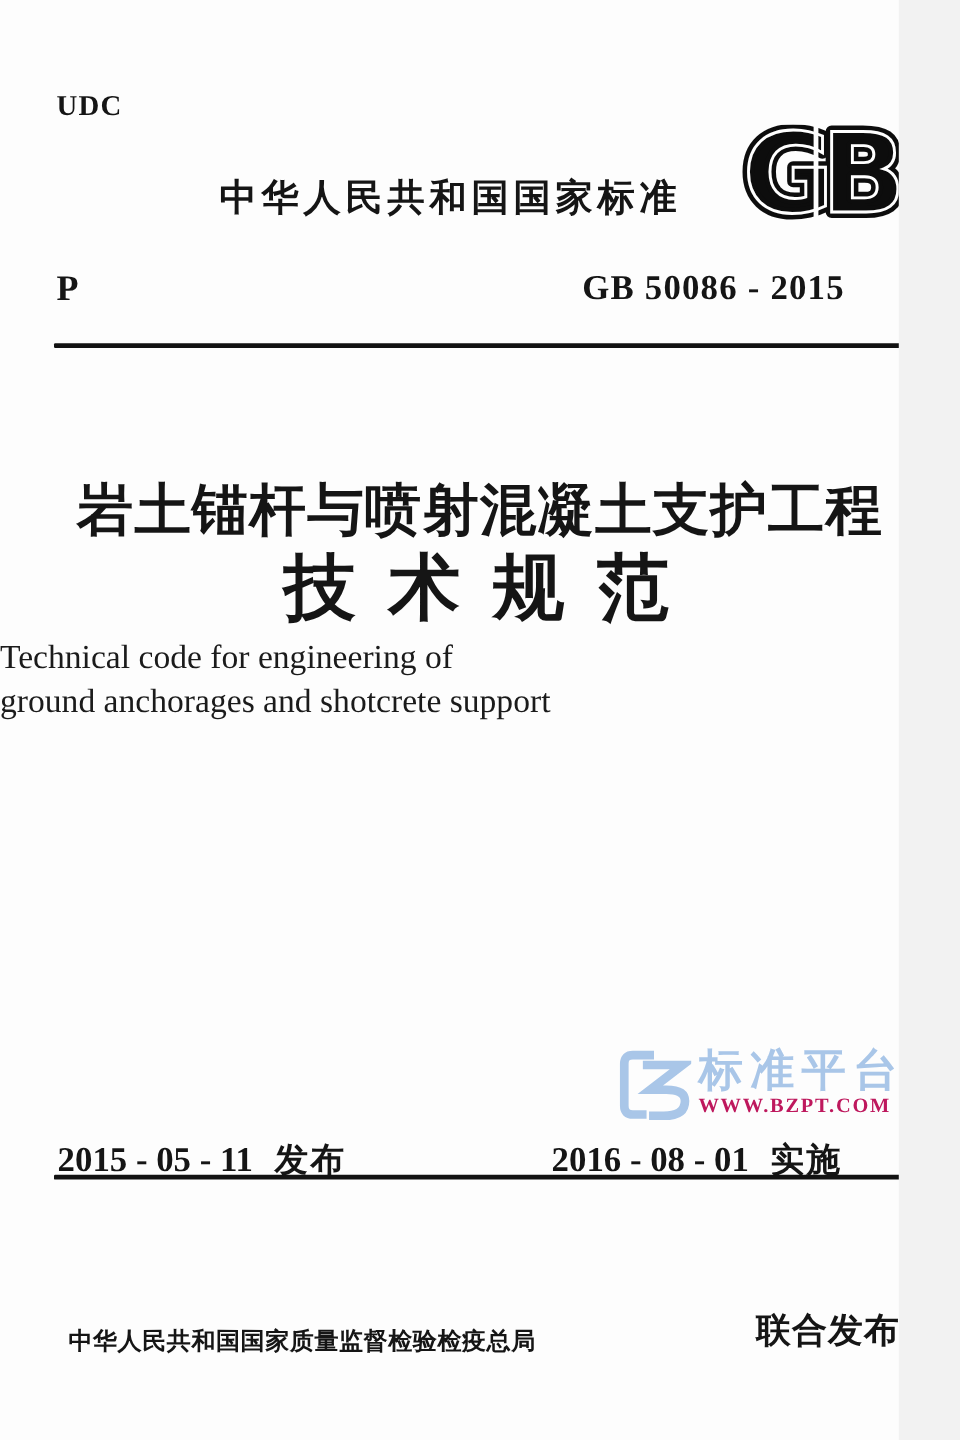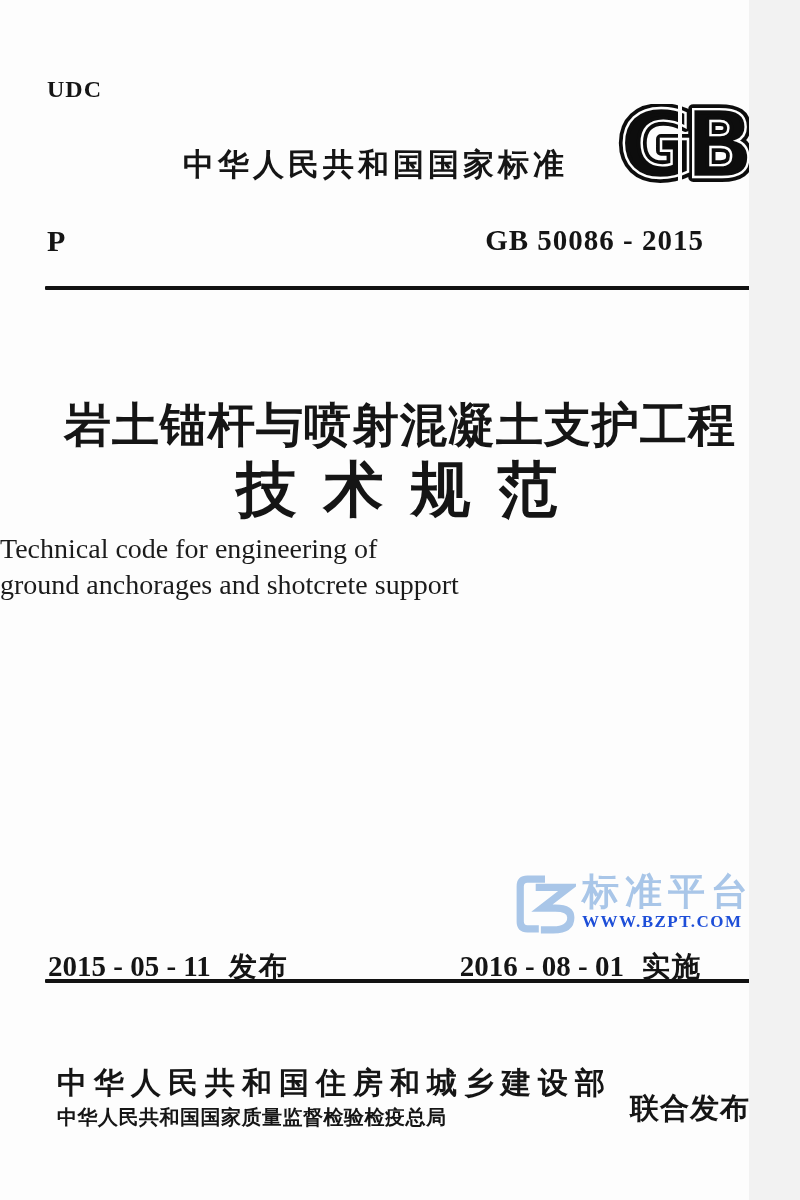--- a/index.html
+++ b/index.html
@@ -146,30 +146,29 @@
     <div>ground anchorages and shotcrete support</div>
   </div>
 
   <div class="watermark">
     <svg class="wm-logo" viewBox="0 0 60 62" xmlns="http://www.w3.org/2000/svg" aria-hidden="true">
       <path d="M 30,7 L 13,7 Q 6,7 6,14 L 6,48 Q 6,55 13,55 L 24,55" fill="none" stroke="#a9c6e8" stroke-width="7"></path>
       <path d="M 21,15 L 53,15 L 27,35 L 40,35 Q 55,35 55,44 Q 55,56 38,56 L 26,56" fill="none" stroke="#a9c6e8" stroke-width="7" stroke-linejoin="miter"></path>
     </svg>
     <div class="wm-texts">
       <div class="wm-name" style="color:#a9c6e8">标准平台</div>
-      <div class="wm-url" style="color:#1d4ed8">WWW.BZPT.COM</div>
+      <div class="wm-url" style="color:#be185d">WWW.BZPT.COM</div>
     </div>
   </div>
 
   <div class="date-row-item date-left">
     <span>2015 - 05 - 11</span><span class="date-label">发布</span>
   </div>
   <div class="date-row-item date-right">
     <span>2016 - 08 - 01</span><span class="date-label">实施</span>
   </div>
 
   <div class="rule rule-bottom"></div>
 
-  <div class="pub-line-1">中华人民共和国住房和城乡建设部</div>
   <div class="pub-line-2">中华人民共和国国家质量监督检验检疫总局</div>
   <div class="joint-label">联合发布</div>
 
 </div>
 
 </body></html>

